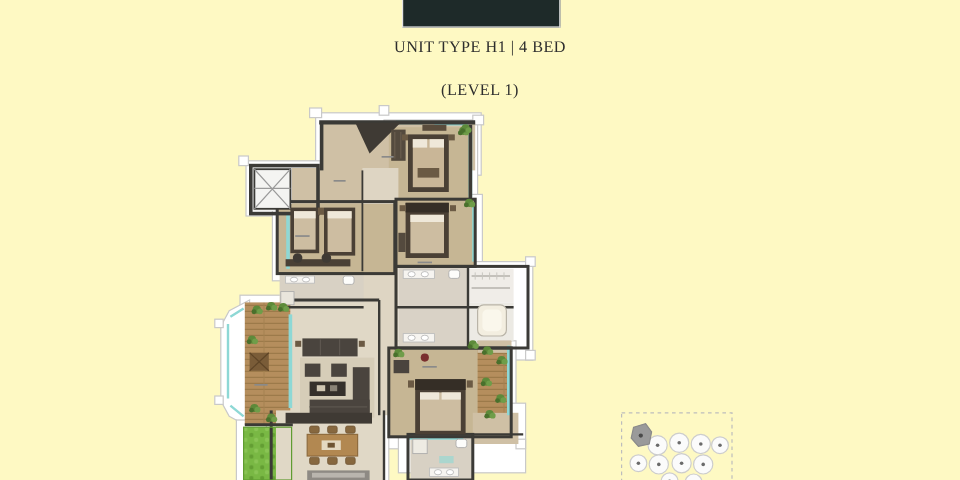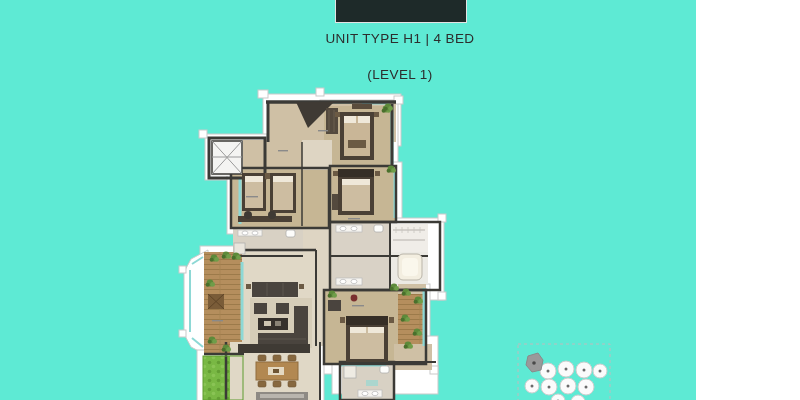--- a/index.html
+++ b/index.html
@@ -1,18 +1,18 @@
 <!DOCTYPE html>
 <html><head>
 <meta charset="utf-8">
 <style>
   html,body{margin:0;padding:0;}
   #page{
-    position:relative;width:696px;height:400px;background:#5eead4;
-    overflow:hidden;font-family:Liberation Sans, sans-serif;
+    position:relative;width:800px;height:400px;background:#fef9c3;
+    overflow:hidden;font-family:Liberation Serif, serif;
   }
   .logo-box{
     position:absolute;left:335px;top:0;width:132px;height:23px;
     background:#1e2a29;border:1px solid #e3e3e3;border-top:none;box-sizing:border-box;
   }
   .h-line{
     position:absolute;left:0;width:800px;text-align:center;color:#2d2d2d;
     letter-spacing:.4px;font-weight:400;white-space:nowrap;
   }
   .l1{top:31px;font-size:13.5px;}

